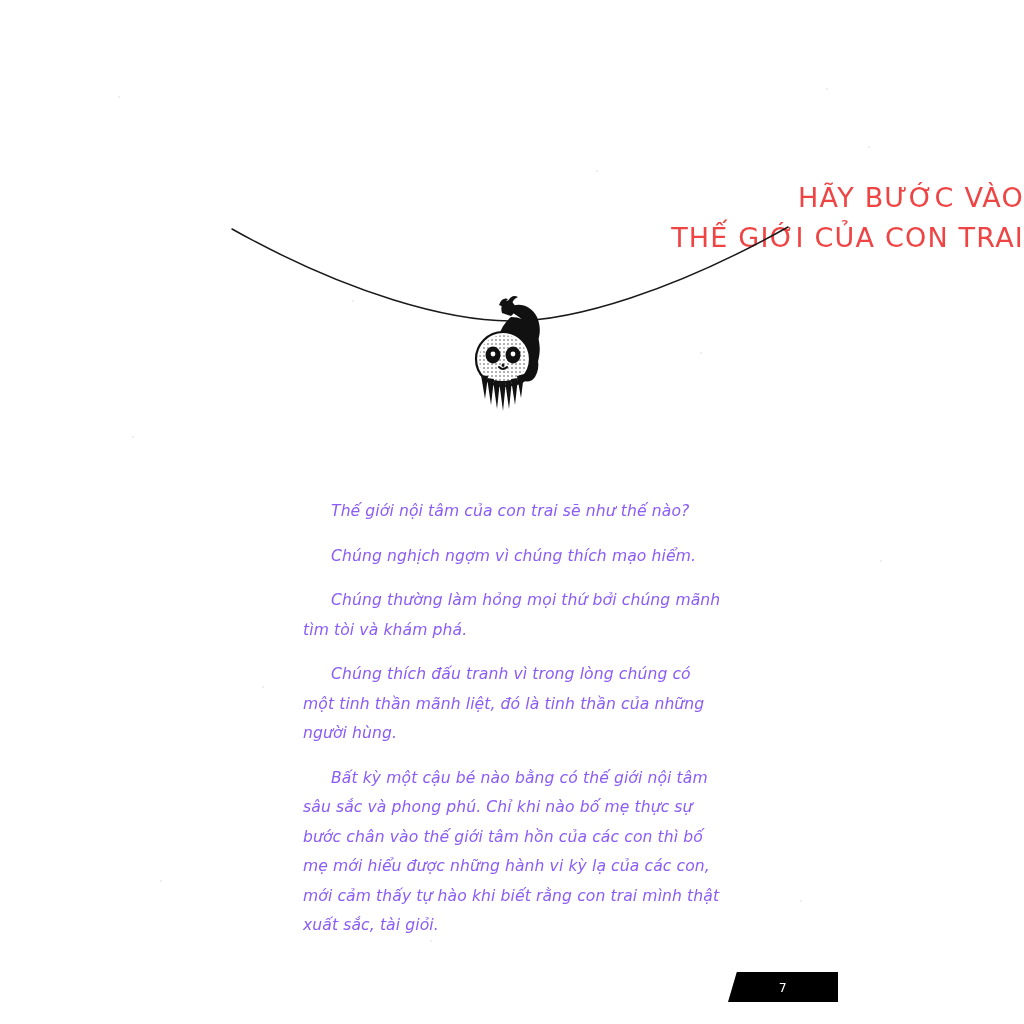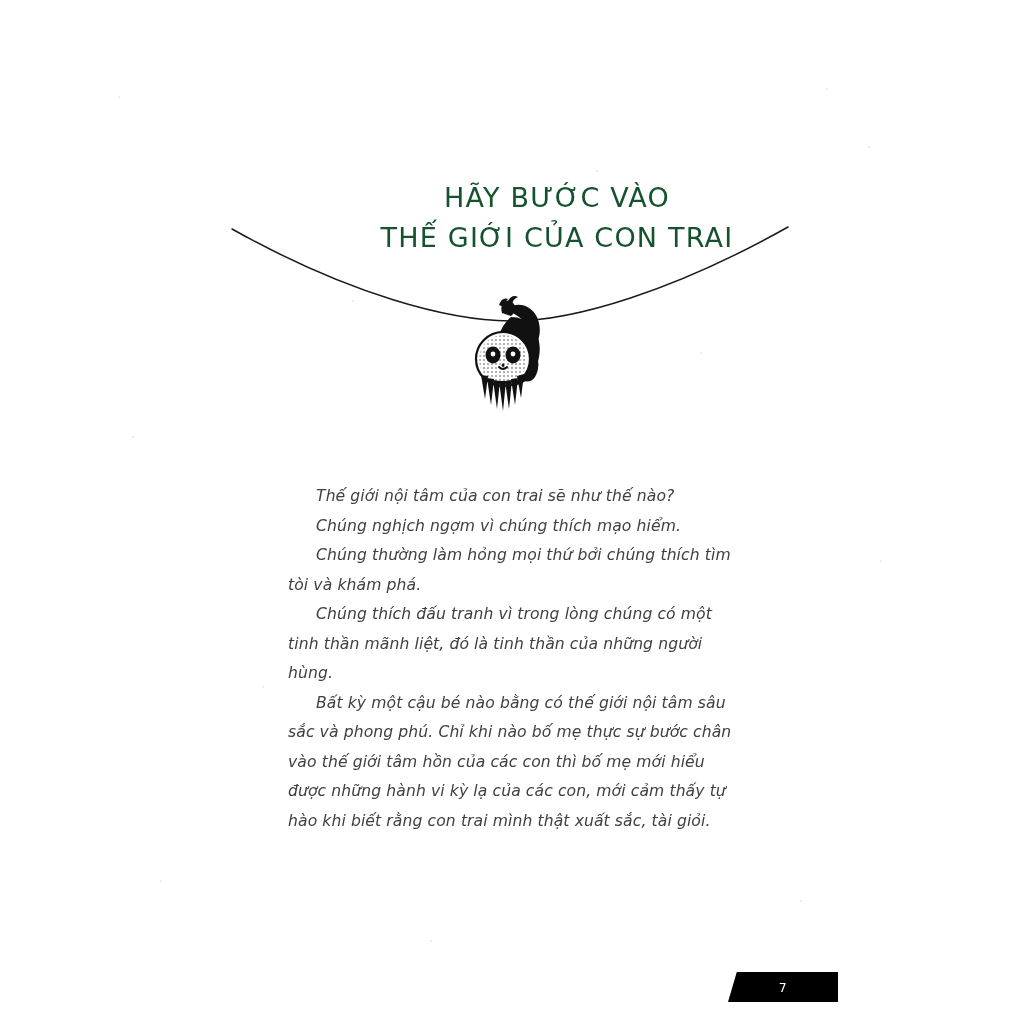--- a/index.html
+++ b/index.html
@@ -41,22 +41,23 @@
     width: 1024px;
     text-align: center;
     padding-left: 90px;
     box-sizing: border-box;
   }
   .heading .line {
     font-family: "DejaVu Sans", sans-serif;
     font-size: 27px;
     letter-spacing: 1.2px;
     line-height: 40px;
-    color: #14532d;
+    color: #ef4444;
     white-space: nowrap;
+    text-align: right;
   }
 
   
   .wire-wrap {
     position: absolute;
     left: 230px;
     top: 225px;
     width: 560px;
     height: 110px;
   }
@@ -71,26 +72,26 @@
   }
 
   
   .body-text {
     position: absolute;
     left: 288px;
     top: 482px;
     width: 452px;
   }
   .body-text p {
-    margin: 0;
+    margin: 15px;
     font-family: "DejaVu Sans", sans-serif;
     font-style: italic;
     font-size: 15.6px;
     line-height: 29.5px;
-    color: #404040;
+    color: #8b5cf6;
     text-indent: 28px;
     letter-spacing: .1px;
   }
 
   
   .page-tab {
     position: absolute;
     right: 186px;
     bottom: 22px;
     width: 110px;
@@ -172,21 +173,21 @@
         <path d="M50 98 L 54 126 L 57 97 Z"></path>
         <path d="M56 96 L 60 122 L 63 95 Z"></path>
         <path d="M62 93 L 66 115 L 69 91 Z"></path>
       </g>
     </svg>
   </div>
 
   <div class="body-text">
     <p>Thế giới nội tâm của con trai sẽ như thế nào?</p>
     <p>Chúng nghịch ngợm vì chúng thích mạo hiểm.</p>
-    <p>Chúng thường làm hỏng mọi thứ bởi chúng thích tìm tòi và khám phá.</p>
+    <p>Chúng thường làm hỏng mọi thứ bởi chúng mãnh tìm tòi và khám phá.</p>
     <p>Chúng thích đấu tranh vì trong lòng chúng có một tinh thần mãnh liệt, đó là tinh thần của những người hùng.</p>
     <p>Bất kỳ một cậu bé nào bằng có thế giới nội tâm sâu sắc và phong phú. Chỉ khi nào bố mẹ thực sự bước chân vào thế giới tâm hồn của các con thì bố mẹ mới hiểu được những hành vi kỳ lạ của các con, mới cảm thấy tự hào khi biết rằng con trai mình thật xuất sắc, tài giỏi.</p>
   </div>
 
   <div class="page-tab">
     <span class="num">7</span>
   </div>
 
 </div>
 

